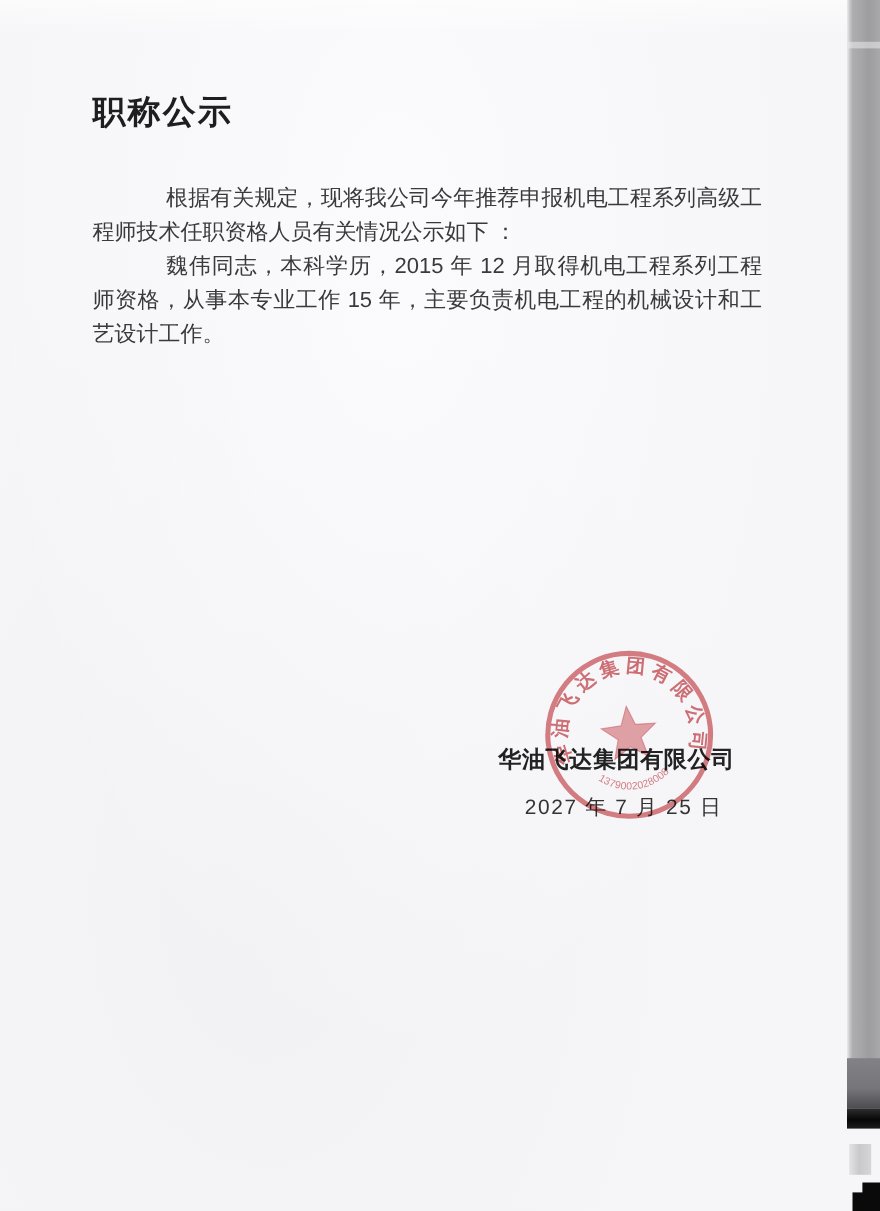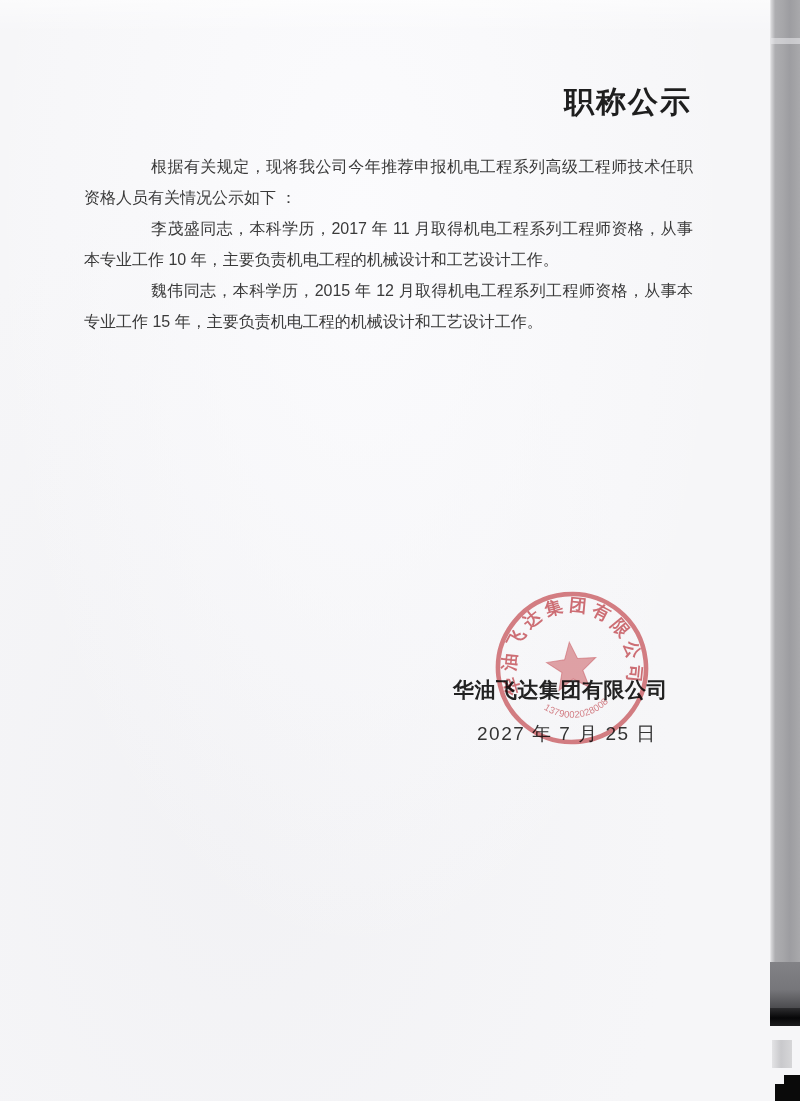--- a/index.html
+++ b/index.html
@@ -18,30 +18,30 @@
       radial-gradient(ellipse at 30% 75%, rgba(240,240,243,.7) 0%, rgba(240,240,243,0) 55%),
       #f6f6f8;
     overflow: hidden;
   }
 
   
   .doc-title {
     position: absolute;
     left: 84px; top: 82px; width: 608px;
     margin: 0;
-    text-align: right;
+    text-align: left;
     font-size: 30px;
     font-weight: 700;
     letter-spacing: 2px;
     color: #1e1e1e;
   }
   .doc-body {
     position: absolute;
-    left: 84px; top: 151px; width: 609px;
-    font-size: 16px;
+    left: 84px; top: 165px; width: 609px;
+    font-size: 20px;
     line-height: 31px;
     color: #3a3a3a;
     text-align: justify;
   }
   .doc-body p {
     margin: 0;
     text-indent: 67px;
   }
   .signature-company {
     position: absolute;
@@ -114,21 +114,20 @@
 </style>
 </head>
 <body>
 
 <div class="scan-page">
 
   <h1 class="doc-title">职称公示</h1>
 
   <div class="doc-body">
     <p>根据有关规定，现将我公司今年推荐申报机电工程系列高级工程师技术任职资格人员有关情况公示如下 ：</p>
-    <p>李茂盛同志，本科学历，2017 年 11 月取得机电工程系列工程师资格，从事本专业工作 10 年，主要负责机电工程的机械设计和工艺设计工作。</p>
     <p>魏伟同志，本科学历，2015 年 12 月取得机电工程系列工程师资格，从事本专业工作 15 年，主要负责机电工程的机械设计和工艺设计工作。</p>
   </div>
 
   <svg class="stamp" viewBox="0 0 160 160" xmlns="http://www.w3.org/2000/svg">
     <defs>
       <path id="arcTop" d="M 27,101 A 57,57 0 1 1 133,101" fill="none"></path>
       <path id="arcBottom" d="M 46,116.5 A 50,50 0 0 0 114,116.5" fill="none"></path>
     </defs>
     <circle cx="80" cy="80" r="74" fill="none" stroke="#cb4f55" stroke-width="4.6" stroke-opacity="0.78"></circle>
     <polygon points="80,54 86.5,71.1 104.7,72 90.5,83.4 95.3,101 80,91 64.7,101 69.5,83.4 55.3,72 73.5,71.1" fill="#dd868b" fill-opacity="0.8" stroke="#cf5a60" stroke-opacity="0.6" stroke-width="1"></polygon>

